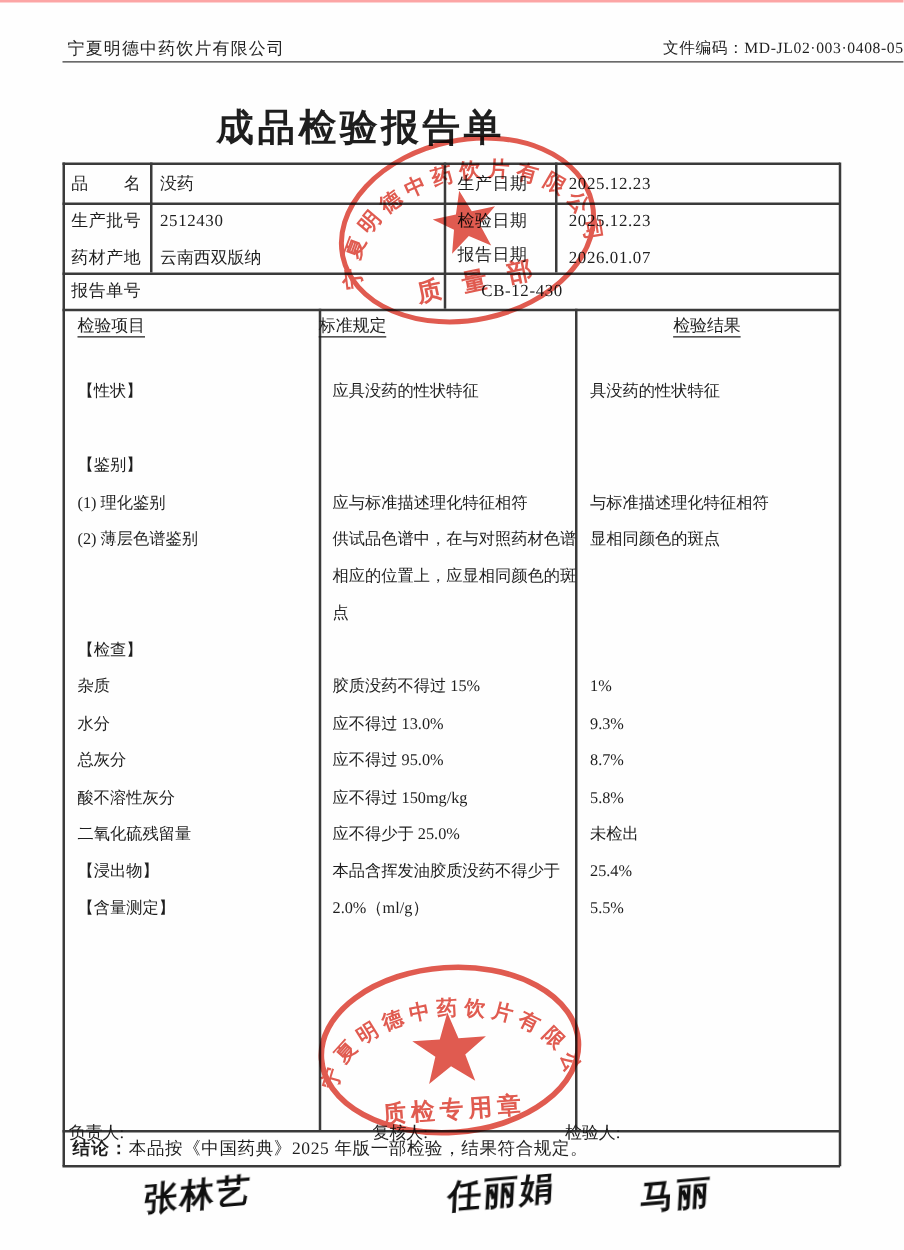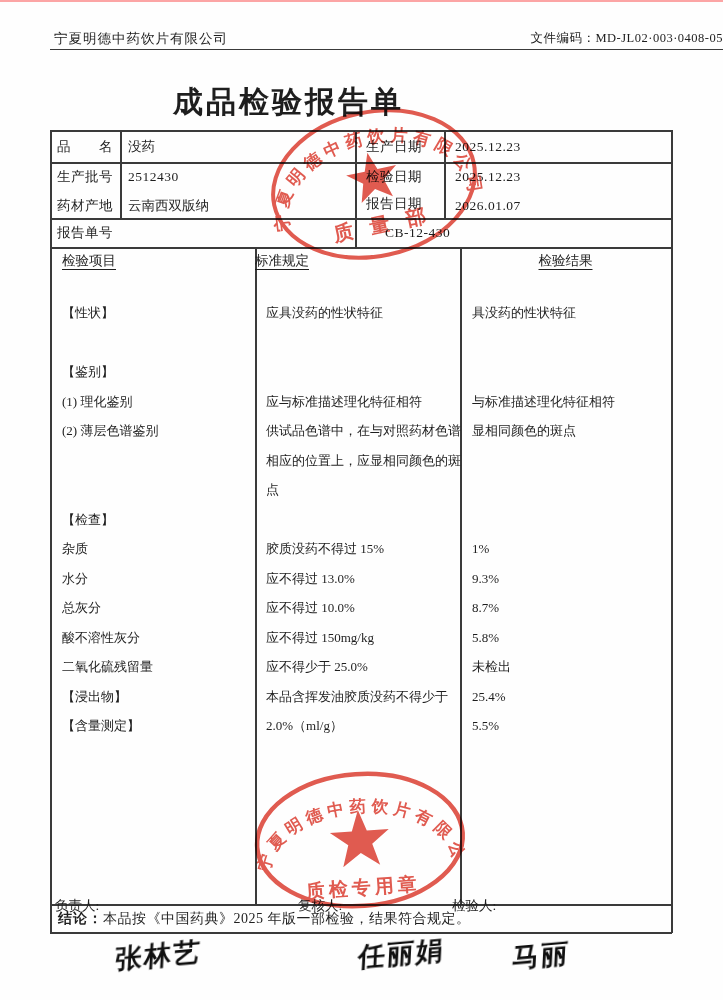--- a/index.html
+++ b/index.html
@@ -106,21 +106,21 @@
       <div class="tline">应具没药的性状特征</div>
       <div class="tline"></div>
       <div class="tline"></div>
       <div class="tline">应与标准描述理化特征相符</div>
       <div class="tline">供试品色谱中，在与对照药材色谱</div>
       <div class="tline">相应的位置上，应显相同颜色的斑</div>
       <div class="tline">点</div>
       <div class="tline"></div>
       <div class="tline">胶质没药不得过 15%</div>
       <div class="tline">应不得过 13.0%</div>
-      <div class="tline">应不得过 10.0%</div>
+      <div class="tline">应不得过 95.0%</div>
       <div class="tline">应不得过 150mg/kg</div>
       <div class="tline">应不得少于 25.0%</div>
       <div class="tline">本品含挥发油胶质没药不得少于</div>
       <div class="tline">2.0%（ml/g）</div>
     </div>
   <div class="tcol" id="col-result" style="left:472px;width:196px">
       <div class="tline">具没药的性状特征</div>
       <div class="tline"></div>
       <div class="tline"></div>
       <div class="tline">与标准描述理化特征相符</div>

